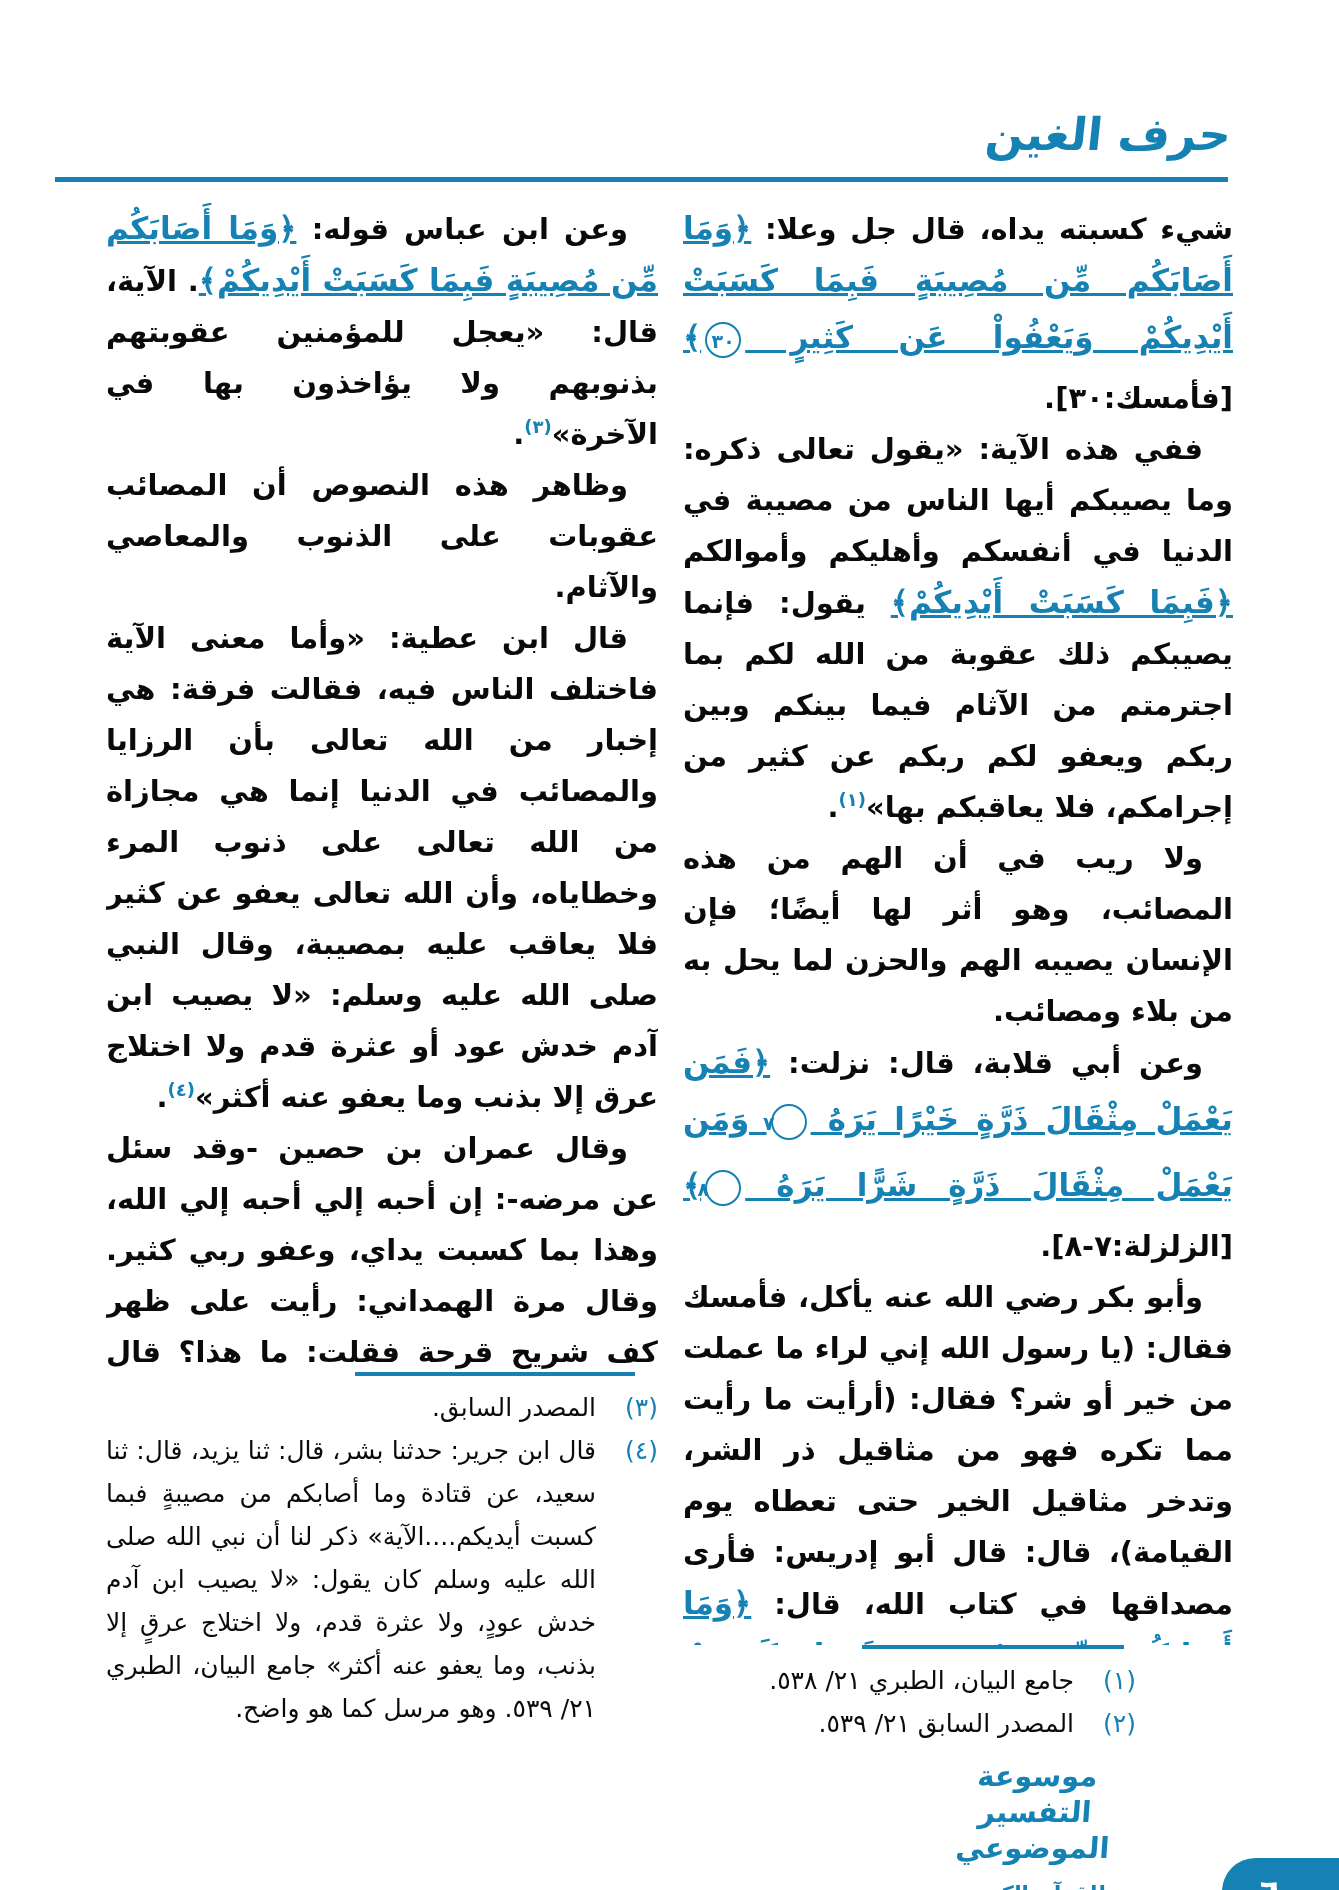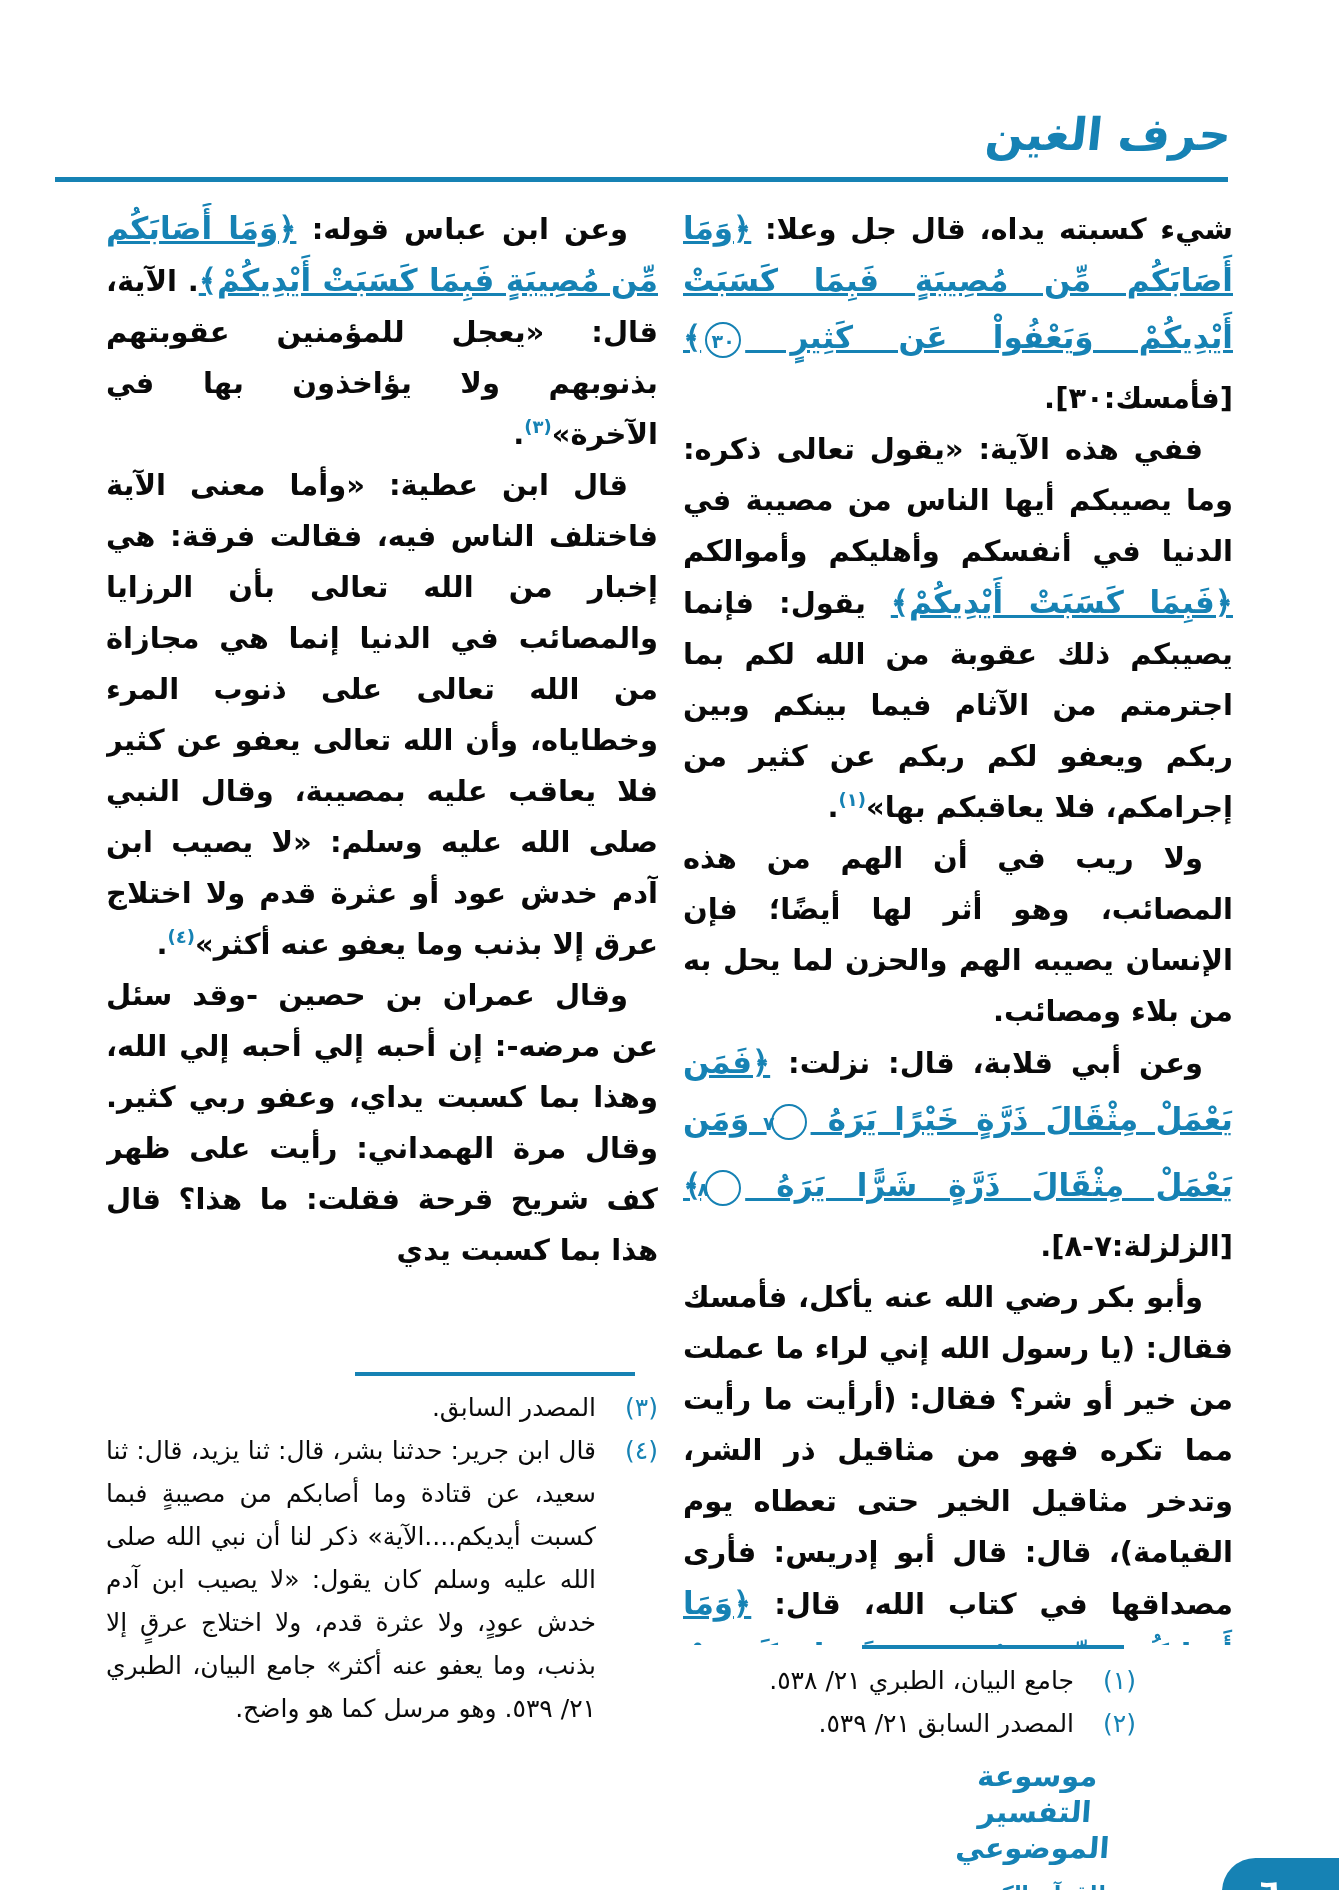--- a/index.html
+++ b/index.html
@@ -111,20 +111,21 @@
 
   <div class="col" id="col-right">
       <p class="para"><span class="seg-text">شيء كسبته يداه، قال جل وعلا: </span><span class="seg-quran">﴿وَمَا أَصَابَكُم مِّن مُصِيبَةٍ فَبِمَا كَسَبَتْ أَيْدِيكُمْ وَيَعْفُواْ عَن كَثِيرٍ </span><span class="seg-aya">٣٠</span><span class="seg-quran">﴾</span><span class="seg-text"> [فأمسك:٣٠].</span></p>
       <p class="para"><span class="seg-text">ففي هذه الآية: «يقول تعالى ذكره: وما يصيبكم أيها الناس من مصيبة في الدنيا في أنفسكم وأهليكم وأموالكم </span><span class="seg-quran">﴿فَبِمَا كَسَبَتْ أَيْدِيكُمْ﴾</span><span class="seg-text"> يقول: فإنما يصيبكم ذلك عقوبة من الله لكم بما اجترمتم من الآثام فيما بينكم وبين ربكم ويعفو لكم ربكم عن كثير من إجرامكم، فلا يعاقبكم بها»</span><span class="seg-fnref">(١)</span><span class="seg-text">.</span></p>
       <p class="para"><span class="seg-text">ولا ريب في أن الهم من هذه المصائب، وهو أثر لها أيضًا؛ فإن الإنسان يصيبه الهم والحزن لما يحل به من بلاء ومصائب.</span></p>
       <p class="para"><span class="seg-text">وعن أبي قلابة، قال: نزلت: </span><span class="seg-quran">﴿فَمَن يَعْمَلْ مِثْقَالَ ذَرَّةٍ خَيْرًا يَرَهُ </span><span class="seg-aya">٧</span><span class="seg-quran"> وَمَن يَعْمَلْ مِثْقَالَ ذَرَّةٍ شَرًّا يَرَهُ </span><span class="seg-aya">٨</span><span class="seg-quran">﴾</span><span class="seg-text"> [الزلزلة:٧-٨].</span></p>
       <p class="para"><span class="seg-text">وأبو بكر رضي الله عنه يأكل، فأمسك فقال: (يا رسول الله إني لراء ما عملت من خير أو شر؟ فقال: (أرأيت ما رأيت مما تكره فهو من مثاقيل ذر الشر، وتدخر مثاقيل الخير حتى تعطاه يوم القيامة)، قال: قال أبو إدريس: فأرى مصداقها في كتاب الله، قال: </span><span class="seg-quran">﴿وَمَا أَصَابَكُم مِّن مُصِيبَةٍ فَبِمَا كَسَبَتْ أَيْدِيكُمْ وَيَعْفُواْ عَن كَثِيرٍ﴾</span></p>
     </div>
   <div class="col" id="col-left">
       <p class="para"><span class="seg-text">وعن ابن عباس قوله: </span><span class="seg-quran">﴿وَمَا أَصَابَكُم مِّن مُصِيبَةٍ فَبِمَا كَسَبَتْ أَيْدِيكُمْ﴾</span><span class="seg-text">. الآية، قال: «يعجل للمؤمنين عقوبتهم بذنوبهم ولا يؤاخذون بها في الآخرة»</span><span class="seg-fnref">(٣)</span><span class="seg-text">.</span></p>
+      <p class="para"><span class="seg-text">وظاهر هذه النصوص أن المصائب عقوبات على الذنوب والمعاصي والآثام.</span></p>
       <p class="para"><span class="seg-text">قال ابن عطية: «وأما معنى الآية فاختلف الناس فيه، فقالت فرقة: هي إخبار من الله تعالى بأن الرزايا والمصائب في الدنيا إنما هي مجازاة من الله تعالى على ذنوب المرء وخطاياه، وأن الله تعالى يعفو عن كثير فلا يعاقب عليه بمصيبة، وقال النبي صلى الله عليه وسلم: «لا يصيب ابن آدم خدش عود أو عثرة قدم ولا اختلاج عرق إلا بذنب وما يعفو عنه أكثر»</span><span class="seg-fnref">(٤)</span><span class="seg-text">.</span></p>
       <p class="para"><span class="seg-text">وقال عمران بن حصين -وقد سئل عن مرضه-: إن أحبه إلي أحبه إلي الله، وهذا بما كسبت يداي، وعفو ربي كثير. وقال مرة الهمداني: رأيت على ظهر كف شريح قرحة فقلت: ما هذا؟ قال هذا بما كسبت يدي</span></p>
     </div>
 
   <div class="fn-block" id="fn-right">
     <div class="fn-rule"></div>
     <div class="fn-items">
         <div class="footnote"><span class="fn-marker">(١)</span><span class="fn-text">جامع البيان، الطبري ٢١/ ٥٣٨.</span></div>
         <div class="footnote"><span class="fn-marker">(٢)</span><span class="fn-text">المصدر السابق ٢١/ ٥٣٩.</span></div>
       </div>

